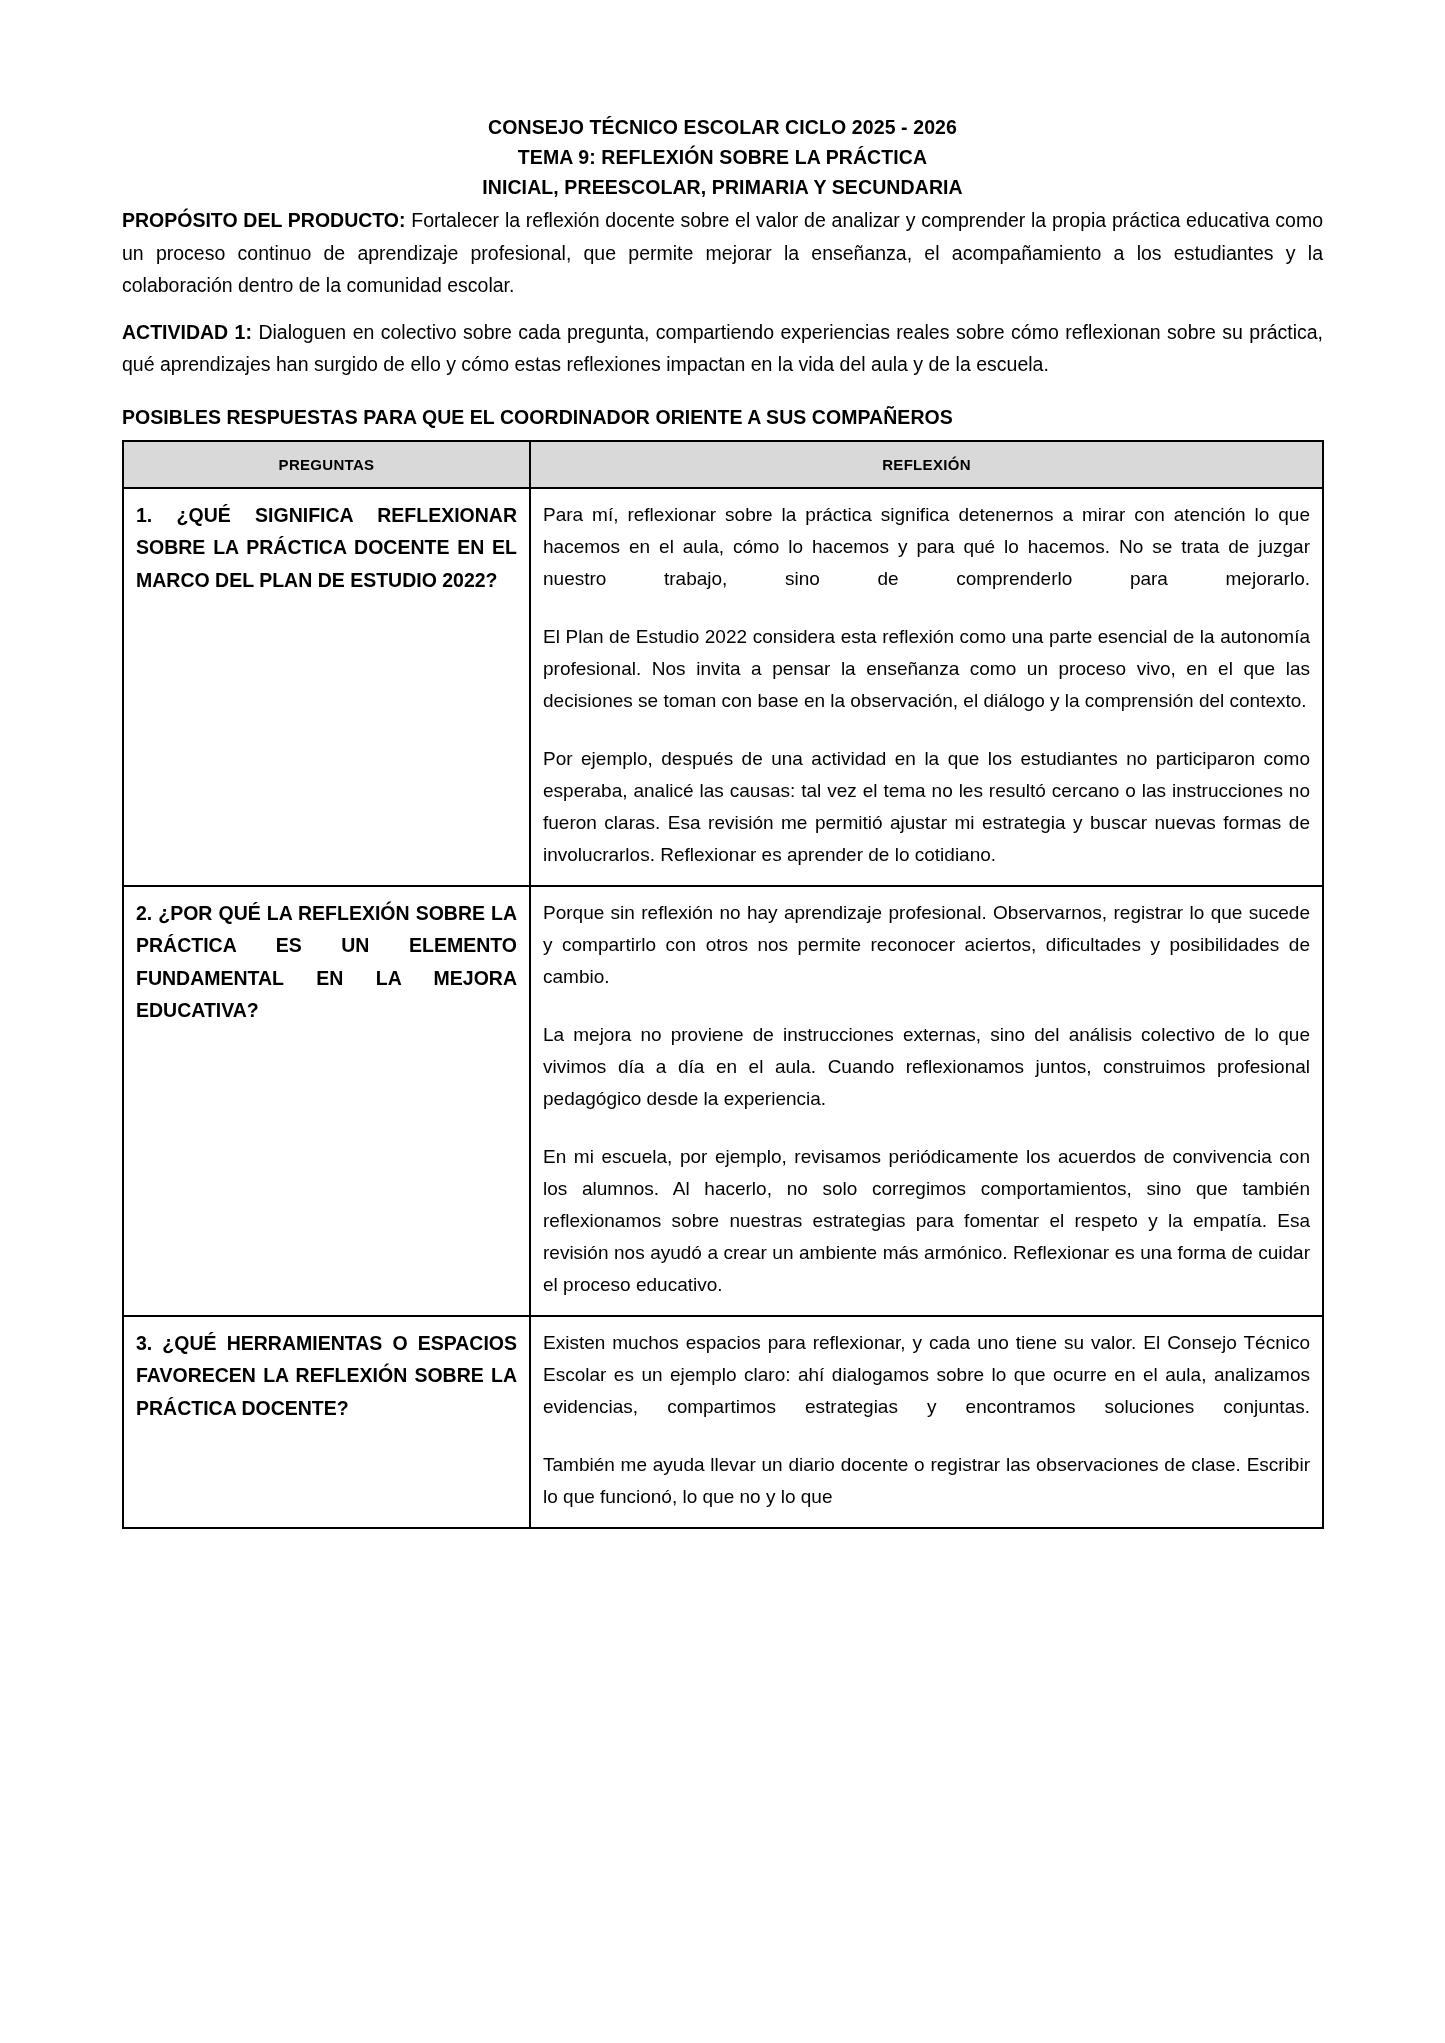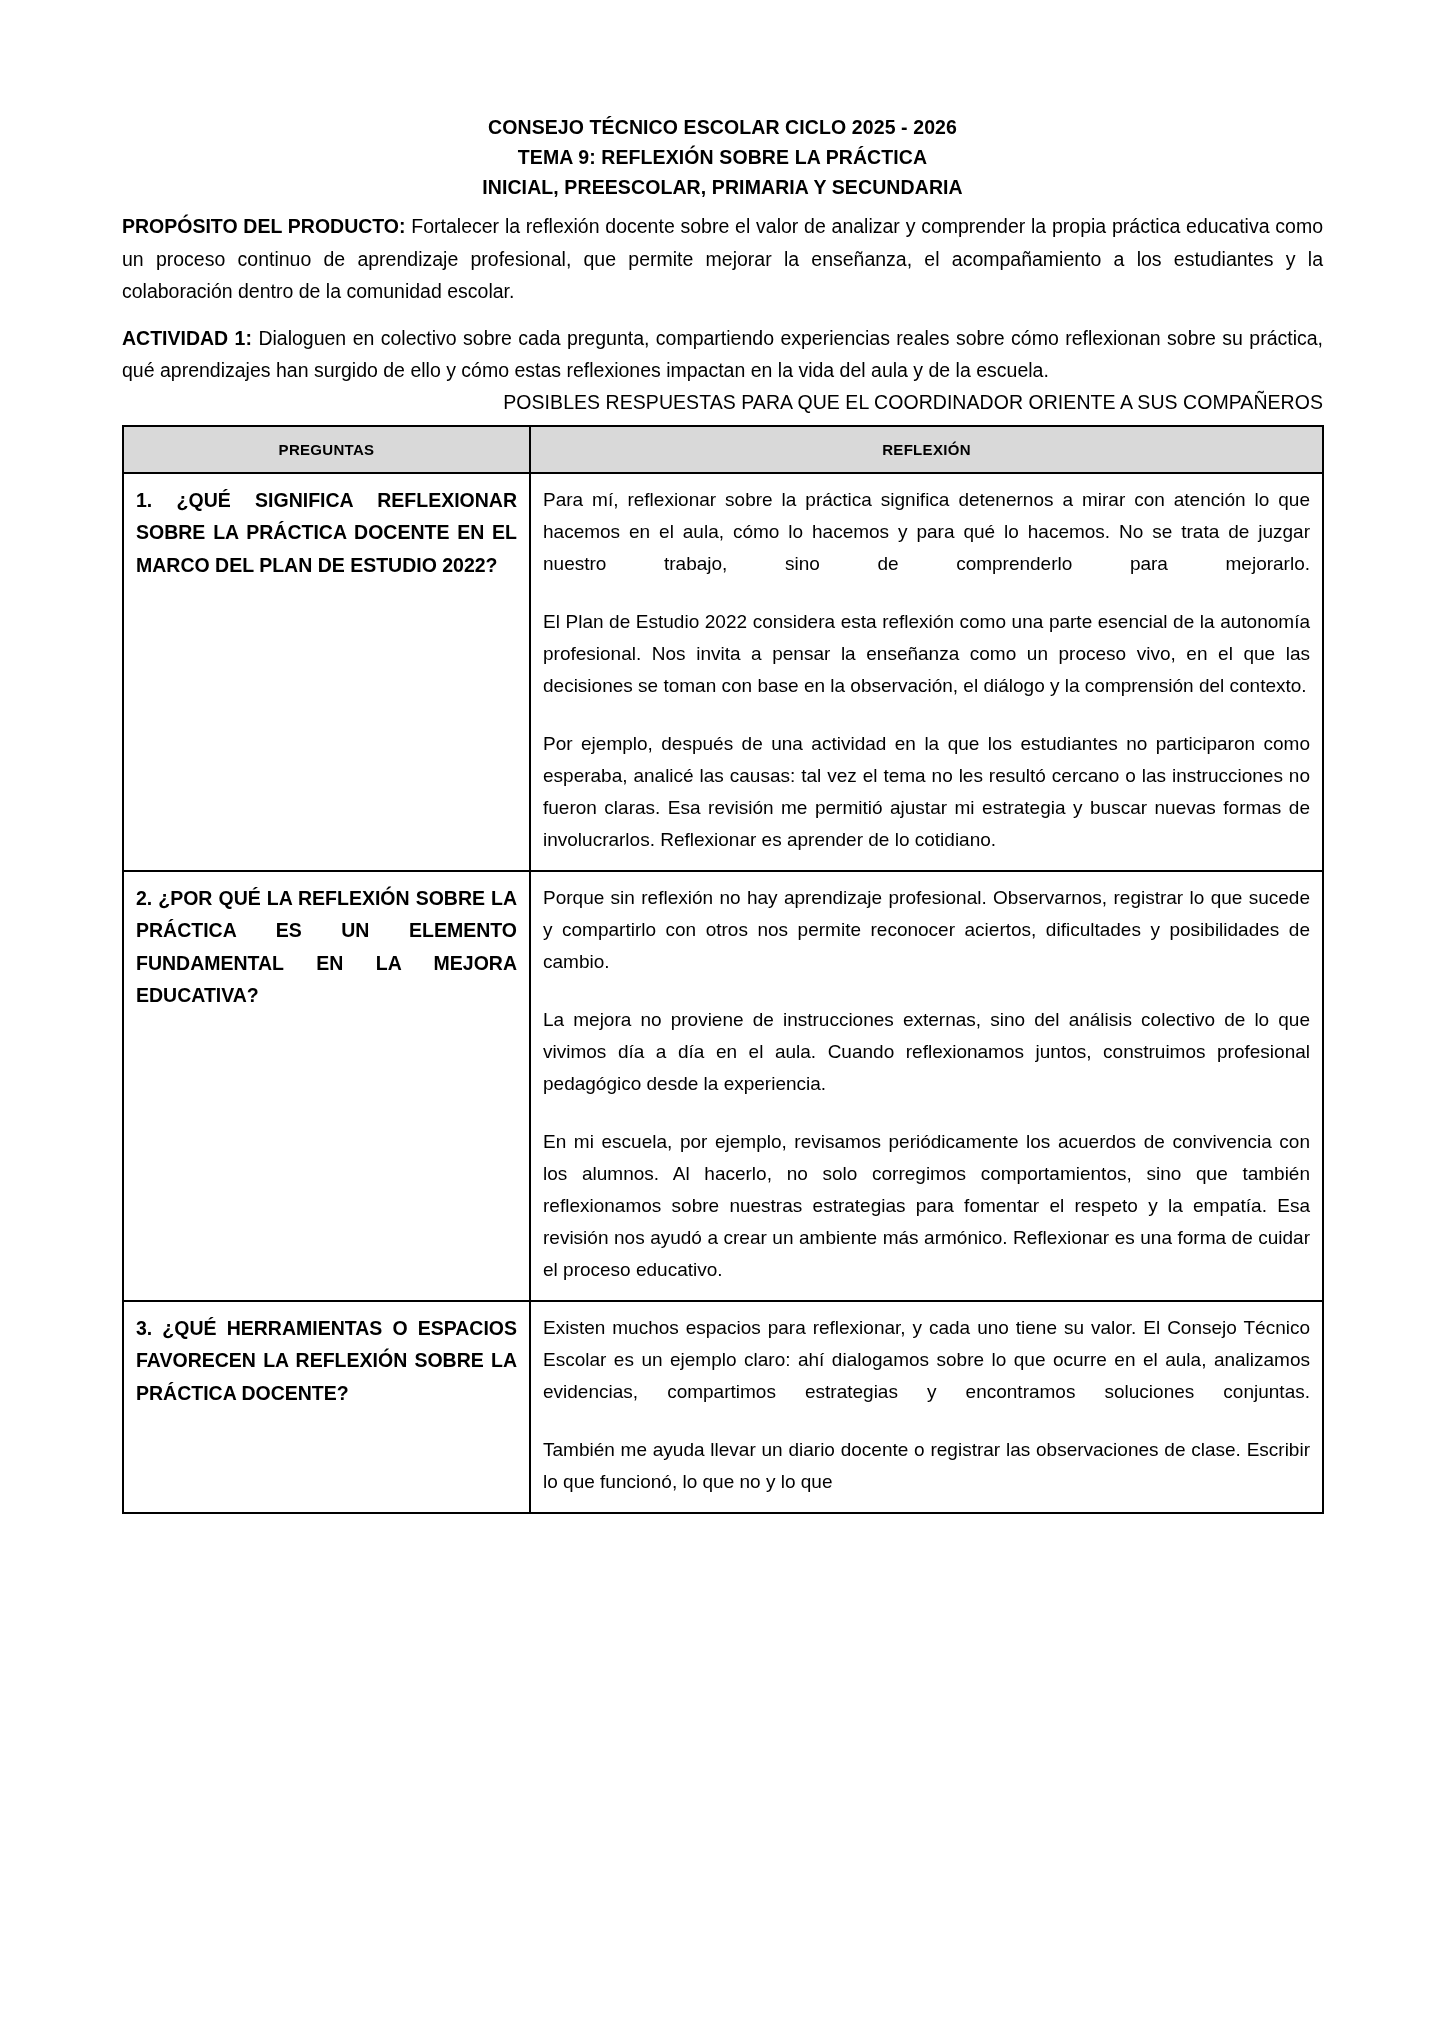--- a/index.html
+++ b/index.html
@@ -31,30 +31,30 @@
   }
   .doc-title-line { display: block; }
 
   .para {
     font-size: 19.5px;
     line-height: 32.5px;
     text-align: justify;
     margin: 0;
     padding: 0;
   }
-  .para.purpose { margin-top: 8px; }
+  .para.purpose { margin-top: 2px; }
   .para.activity { margin-top: 14px; }
   .lead { font-weight: bold; }
 
   .possible-answers {
-    text-align: right;
-    font-weight: normal;
+    text-align: left;
+    font-weight: bold;
     font-size: 19.5px;
     line-height: 30px;
-    margin-top: 0;
+    margin-top: 21px;
     letter-spacing: 0.05px;
   }
 
   table.qa {
     width: 1200px;
     border-collapse: collapse;
     margin-top: 8px;
     table-layout: fixed;
   }
   table.qa th, table.qa td {

